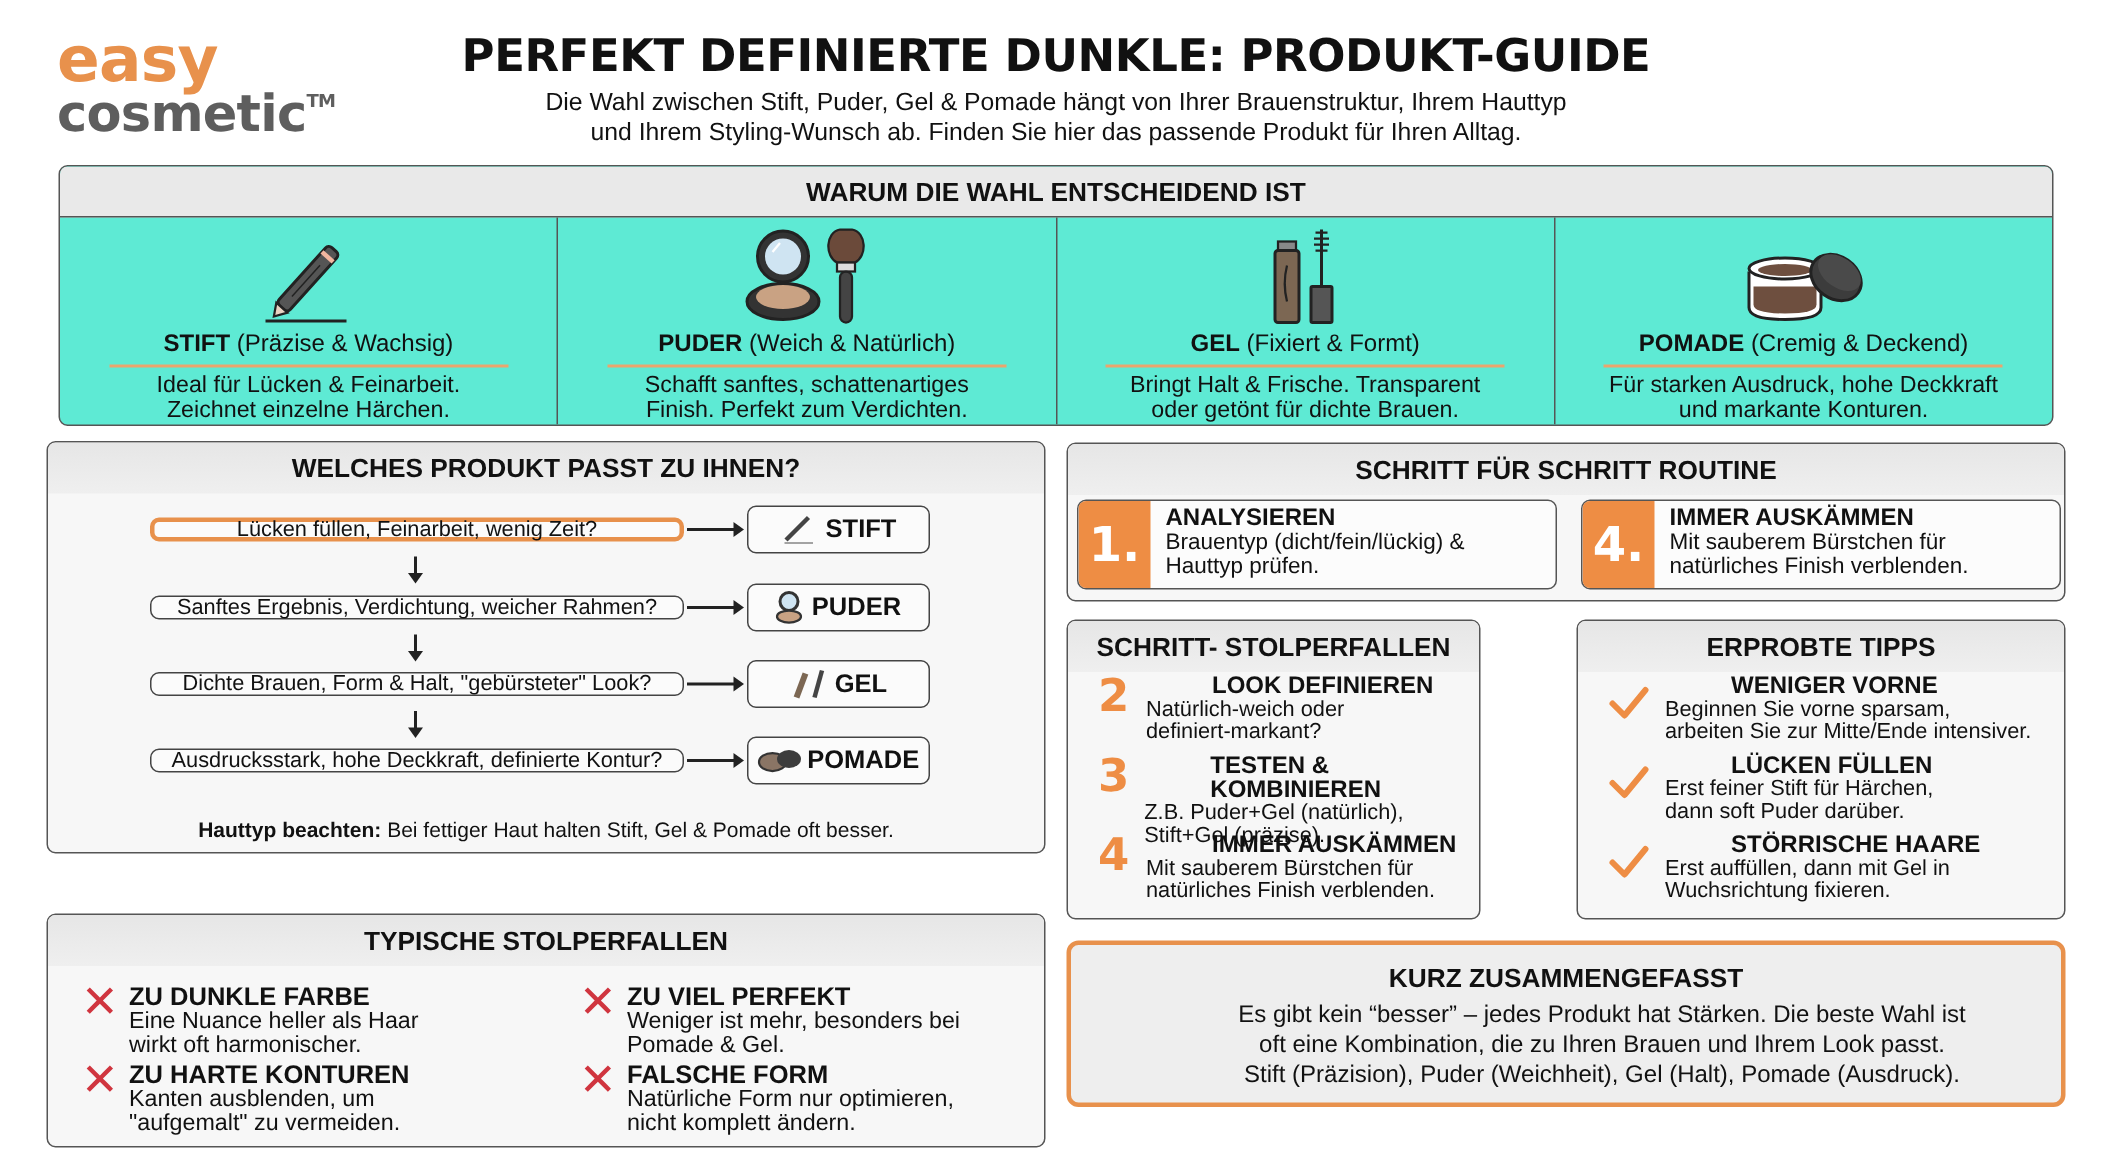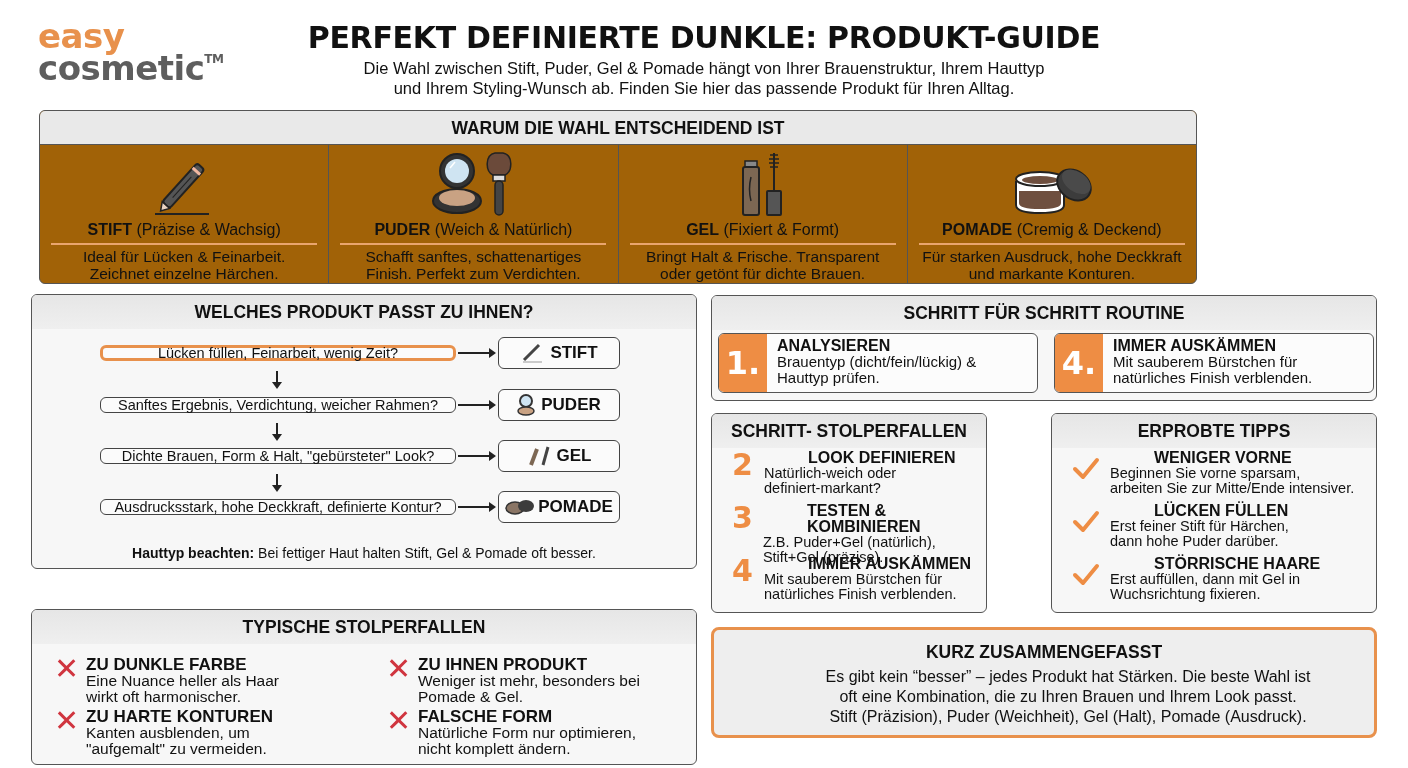--- a/index.html
+++ b/index.html
@@ -1,32 +1,32 @@
 <!DOCTYPE html>
 <html><head>
 <meta charset="utf-8">
 <style>
   * { box-sizing: border-box; margin: 0; padding: 0; }
   html, body { width: 1408px; height: 768px; background: #ffffff; overflow: hidden; }
   body { font-family: "Liberation Sans", sans-serif; color: #111; position: relative; }
 
   .logo { position: absolute; left: 38px; top: 20px; line-height: 0.95; font-family: "DejaVu Sans", sans-serif; font-weight: bold; }
-  .logo .l1 { color: #e8914c; font-size: 34px; letter-spacing: -0.5px; }
+  .logo .l1 { color: #e8914c; font-size: 42px; letter-spacing: -0.5px; }
   .logo .l2 { color: #5e5e5e; font-size: 34px; letter-spacing: -0.5px; }
   .logo .tm { font-size: 12px; vertical-align: top; color: #5e5e5e; position: relative; top: 2px; }
 
   .title { position: absolute; left: 280px; top: 20px; width: 848px; text-align: center; font-family: "DejaVu Sans", sans-serif; font-weight: bold; font-size: 30px; letter-spacing: -0.3px; }
   .subtitle { position: absolute; left: 300px; top: 58px; width: 808px; text-align: center; font-size: 16.5px; line-height: 20px; }
 
   .panel { position: absolute; background: #f7f7f7; border: 1.5px solid #555; border-radius: 6px; overflow: hidden; }
   .panel-head { background: #e9e9e9; text-align: center; font-weight: bold; font-size: 17.5px; height: 34px; line-height: 34px; border-bottom: 1.5px solid #555; }
   .panel-head.nb { border-bottom: none; background: linear-gradient(#e6e6e6, #efefef); }
 
   
-  .why { left: 39px; top: 110px; width: 1158px; height: 174px; background: #a16207; }
+  .why { left: 39px; top: 110px; width: 1330px; height: 174px; background: #5eead4; }
   .why-grid { display: flex; height: 138px; }
   .why-col { flex: 1; border-right: 1.5px solid #555; text-align: center; position: relative; }
   .why-col:last-child { border-right: none; }
   .why-icon { height: 72px; display: flex; align-items: flex-end; justify-content: center; padding-top: 4px; }
   .why-name { font-size: 16px; margin-top: 4px; }
   .why-name b { font-weight: bold; }
   .why-rule { width: 266px; height: 2px; background: #eaa56e; margin: 4px auto 3px; }
   .why-desc { font-size: 15.5px; line-height: 17px; }
 
   
@@ -233,21 +233,21 @@
     <div class="pit-x">✕</div>
     <div class="pit-text">
         <div class="h">ZU DUNKLE FARBE</div>
         <div class="d">Eine Nuance heller als Haar</div>
         <div class="d">wirkt oft harmonischer.</div>
       </div>
   </div>
   <div class="pit-item" style="left:354px; top:46px">
     <div class="pit-x">✕</div>
     <div class="pit-text">
-        <div class="h">ZU IHNEN PRODUKT</div>
+        <div class="h">ZU VIEL PERFEKT</div>
         <div class="d">Weniger ist mehr, besonders bei</div>
         <div class="d">Pomade &amp; Gel.</div>
       </div>
   </div>
   <div class="pit-item" style="left:22px; top:98px">
     <div class="pit-x">✕</div>
     <div class="pit-text">
         <div class="h">ZU HARTE KONTUREN</div>
         <div class="d">Kanten ausblenden, um</div>
         <div class="d">"aufgemalt" zu vermeiden.</div>
@@ -323,21 +323,21 @@
         <div class="d">arbeiten Sie zur Mitte/Ende intensiver.</div>
       </div>
   </div>
   <div class="list-item" style="top:89px">
     <svg class="check" viewBox="0 0 28 28">
         <polyline points="3,15 11,23 25,6" fill="none" stroke="#ee8d44" stroke-width="4" stroke-linecap="round" stroke-linejoin="round"></polyline>
       </svg>
     <div class="li-text">
         <div class="h">LÜCKEN FÜLLEN</div>
         <div class="d">Erst feiner Stift für Härchen,</div>
-        <div class="d">dann hohe Puder darüber.</div>
+        <div class="d">dann soft Puder darüber.</div>
       </div>
   </div>
   <div class="list-item" style="top:142px">
     <svg class="check" viewBox="0 0 28 28">
         <polyline points="3,15 11,23 25,6" fill="none" stroke="#ee8d44" stroke-width="4" stroke-linecap="round" stroke-linejoin="round"></polyline>
       </svg>
     <div class="li-text">
         <div class="h">STÖRRISCHE HAARE</div>
         <div class="d">Erst auffüllen, dann mit Gel in</div>
         <div class="d">Wuchsrichtung fixieren.</div>

